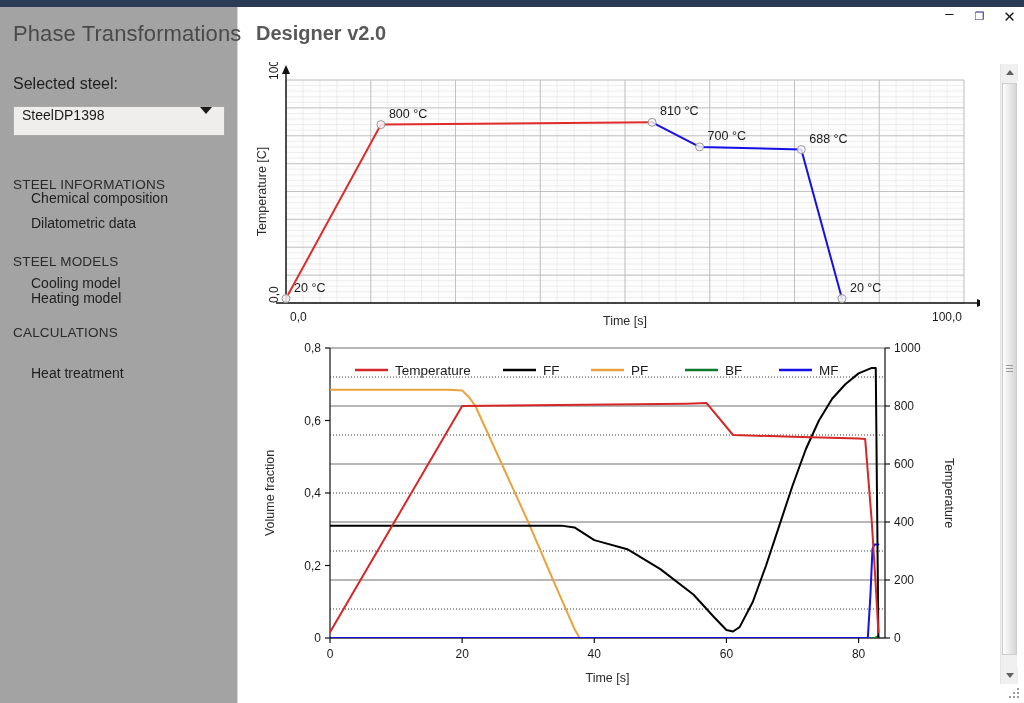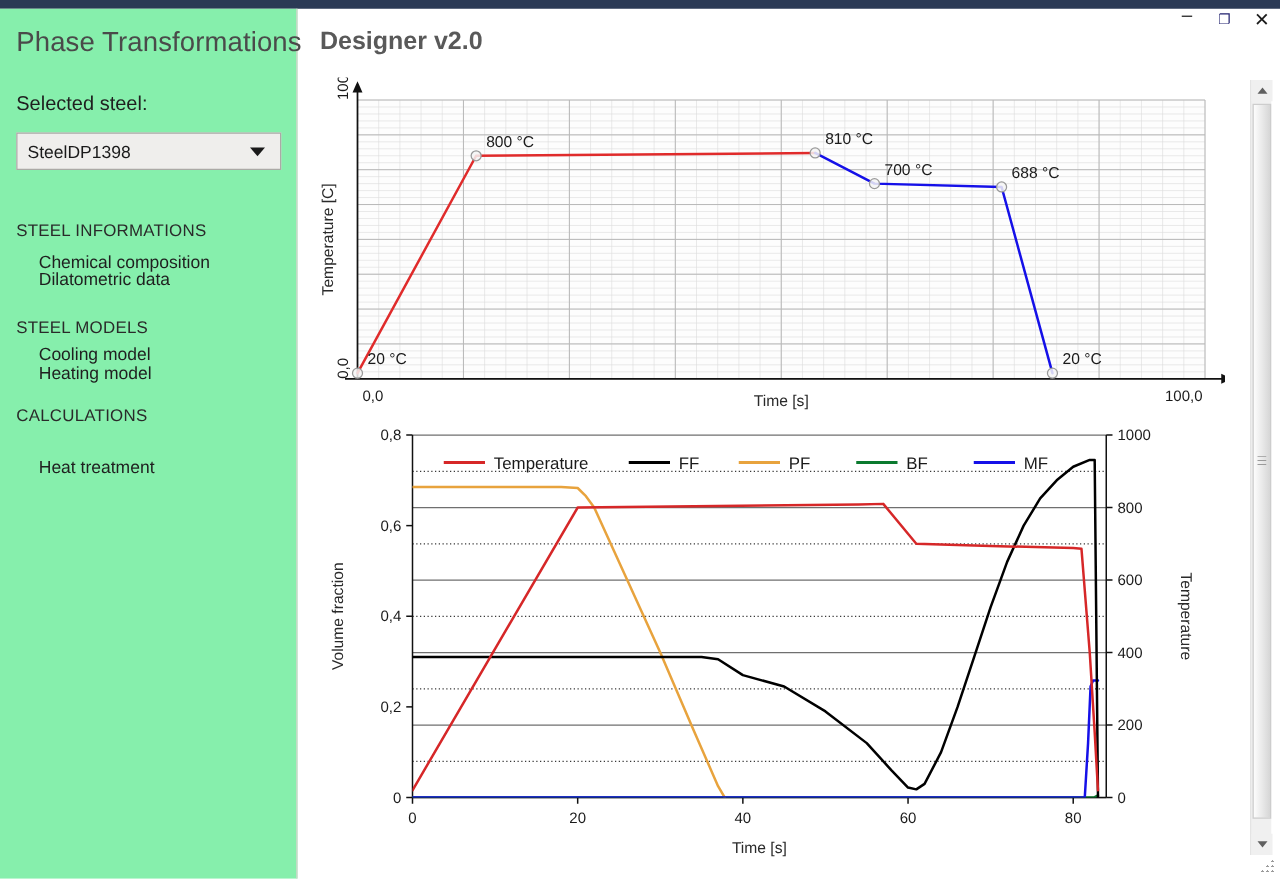--- a/index.html
+++ b/index.html
@@ -36,40 +36,40 @@
     font-family: "Liberation Sans", sans-serif;
   }
   .winbtn.min { font-size: 15px; padding-bottom: 7px; }
   .winbtn.max { font-size: 11px; color: #1a1a6a; }
   .winbtn.close { font-size: 15px; }
 
   
   #sidebar {
     position: absolute; left: 0; top: 7px;
     width: 238px; height: 696px;
-    background: #86efac;
+    background: #a3a3a3;
     border-right: 1px solid #d8d4cd;
     padding: 0;
   }
   #side-title {
     position: absolute; left: 13px; top: 14px;
     font-size: 22px; color: #4a4a4a; font-weight: 400;
     letter-spacing: 0.1px;
     white-space: nowrap;
   }
   #side-sel-label {
     position: absolute; left: 13px; top: 68px;
     font-size: 16px; color: #1f1f1f;
   }
   #steel-combo {
     position: absolute; left: 13px; top: 99px;
     width: 212px; height: 30px;
     background: #efeeec;
     border: 1px solid #aba9a6;
-    display: flex; align-items: center;
+    display: flex; align-items: flex-start;
     padding: 0 6px 0 8px;
     cursor: default;
   }
   #steel-combo .val {
     flex: 1; font-size: 14px; color: #1a1a1a;
     white-space: nowrap; overflow: hidden;
   }
   #steel-combo .arrow {
     width: 0; height: 0;
     border-left: 6px solid transparent;
@@ -166,21 +166,21 @@
     <div id="side-title">Phase Transformations</div>
 
     <div id="side-sel-label">Selected steel:</div>
 
     <div id="steel-combo">
       <span class="val">SteelDP1398</span>
       <span class="arrow"></span>
     </div>
 
     <div class="nav-head" style="top:170px">STEEL INFORMATIONS</div>
-    <div class="nav-item" style="top:194px">Chemical composition</div>
+    <div class="nav-item" style="top:183px">Chemical composition</div>
     <div class="nav-item" style="top:208px">Dilatometric data</div>
 
     <div class="nav-head" style="top:247px">STEEL MODELS</div>
     <div class="nav-item" style="top:268px">Cooling model</div>
     <div class="nav-item" style="top:283px">Heating model</div>
 
     <div class="nav-head" style="top:318px">CALCULATIONS</div>
     <div class="nav-item" style="top:358px">Heat treatment</div>
   </div>
 

